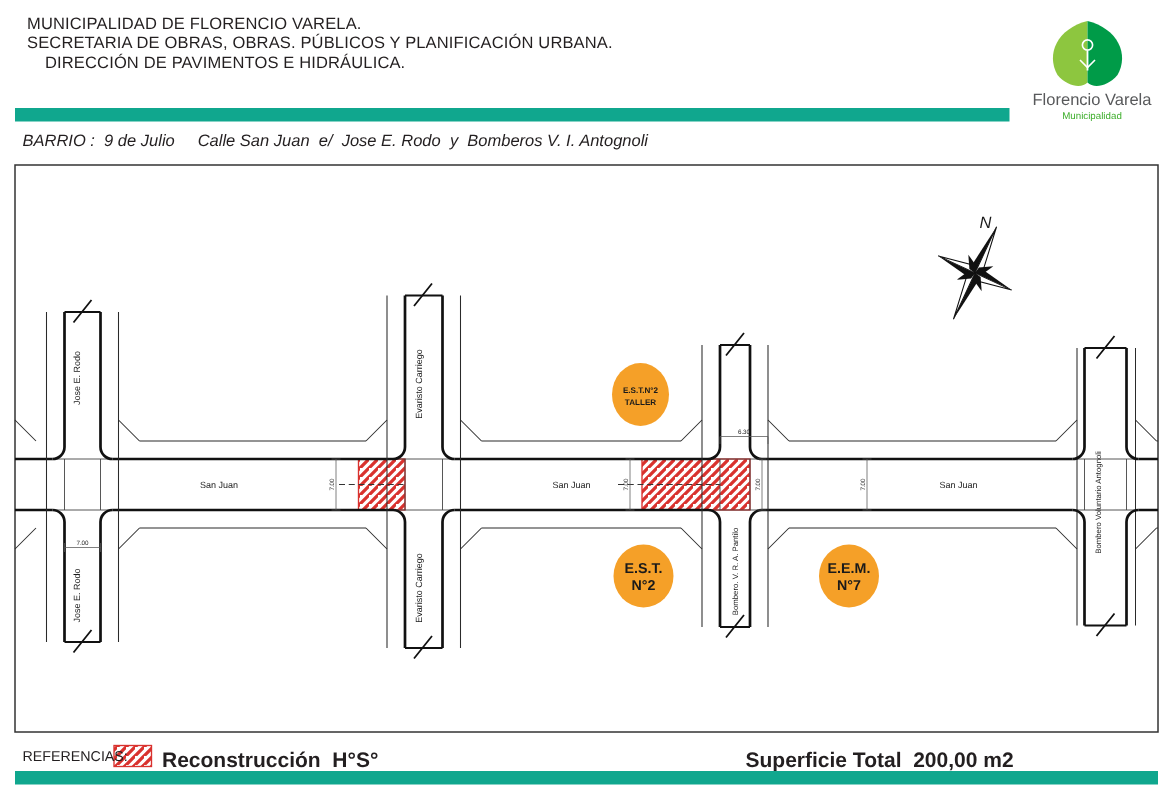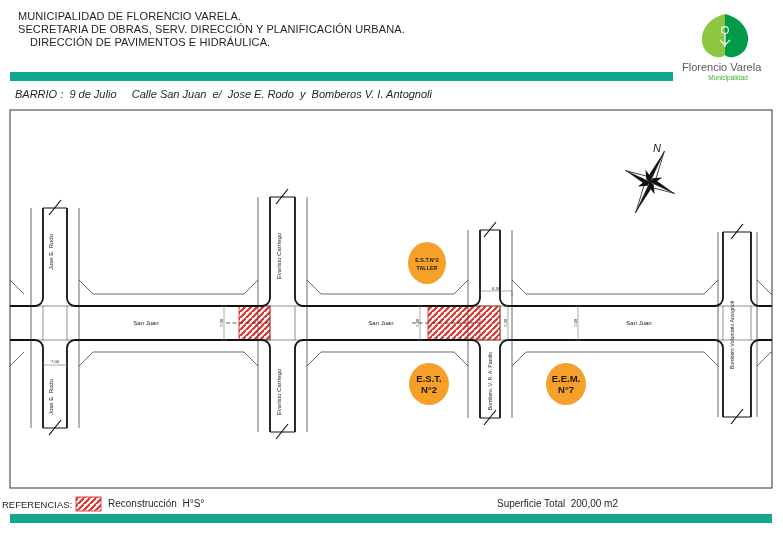--- a/index.html
+++ b/index.html
@@ -4,31 +4,31 @@
 <style>
   html,body{margin:0;padding:0;}
   body{
     width:783px;height:533px;position:relative;background:#ffffff;
     font-family:"Liberation Sans", sans-serif;color:#231f20;overflow:hidden;
   }
   .abs{position:absolute;}
   .hdr-line{font-size:11px;line-height:13px;letter-spacing:.1px;white-space:pre;}
   .teal-bar{background:#10a78e;}
   .barrio{font-size:11px;white-space:pre;}
-  .logo-name{font-size:11px;color:#58595b;white-space:pre;}
+  .logo-name{font-size:11px;color:#58595b;text-align:center;white-space:pre;}
   .logo-sub{font-size:6.5px;color:#3dae2b;text-align:center;white-space:pre;}
   .foot{font-size:9.5px;white-space:pre;}
-  .foot-bold{font-size:10px;font-weight:normal;white-space:pre;}
+  .foot-bold{font-size:14px;font-weight:bold;white-space:pre;}
   svg text{font-family:"Liberation Sans", sans-serif;fill:#1a1a1a;}
 </style>
 </head>
 <body>
 
 <div class="abs hdr-line" style="left:18px;top:10px;">MUNICIPALIDAD DE FLORENCIO VARELA.</div>
-<div class="abs hdr-line" style="left:18px;top:23px;">SECRETARIA DE OBRAS, SERV. DIRECCIÓN Y PLANIFICACIÓN URBANA.</div>
+<div class="abs hdr-line" style="left:18px;top:23px;">SECRETARIA DE OBRAS, OBRAS. PÚBLICOS Y PLANIFICACIÓN URBANA.</div>
 <div class="abs hdr-line" style="left:30px;top:36px;">DIRECCIÓN DE PAVIMENTOS E HIDRÁULICA.</div>
 
 <div class="abs teal-bar" style="left:10px;top:72px;width:663px;height:9px;"></div>
 
 <div class="abs logo-name" style="left:682px;top:61px;width:92px;">Florencio Varela</div>
 <div class="abs logo-sub" style="left:682px;top:74px;width:92px;">Municipalidad</div>
 
 <div class="abs barrio" style="left:15px;top:88px;font-style:italic;"><span>BARRIO :  </span><span>9 de Julio     Calle San Juan  e/  Jose E. Rodo  y  Bomberos V. I. Antognoli</span></div>
 
 <svg class="abs" style="left:0;top:0;" width="783" height="533" viewBox="0 0 783 533">
@@ -176,16 +176,16 @@
     <g>
       <ellipse cx="566" cy="384" rx="20" ry="21" fill="#f5a028"></ellipse>
       <text x="566" y="382" font-size="9.5" font-weight="bold" text-anchor="middle">E.E.M.</text>
       <text x="566" y="393" font-size="9.5" font-weight="bold" text-anchor="middle">N°7</text>
     </g>
   </g>
 
   <rect x="76" y="497" width="25" height="14" fill="url(#hatchP)" stroke-width="0.9" stroke="#d9322e"></rect>
 </svg>
 
-<div class="abs foot" style="left:2px;top:499px;">REFERENCIAS:</div>
+<div class="abs foot" style="left:15px;top:499px;">REFERENCIAS:</div>
 <div class="abs foot-bold" style="left:108px;top:498px;">Reconstrucción  H°S°</div>
 <div class="abs foot-bold" style="left:497px;top:498px;">Superficie Total  200,00 m2</div>
 <div class="abs teal-bar" style="left:10px;top:514px;width:762px;height:9px;"></div>
 
 </body></html>

